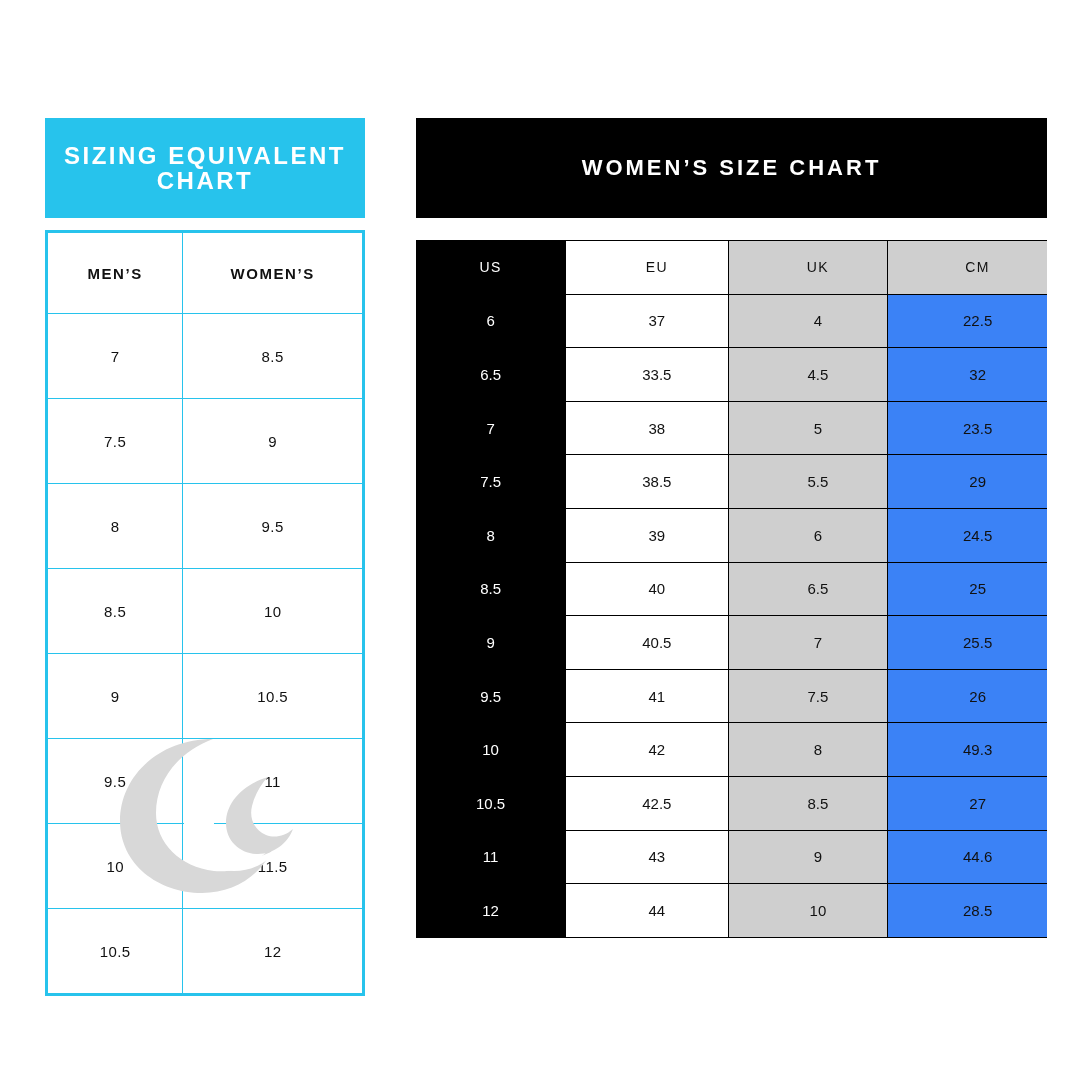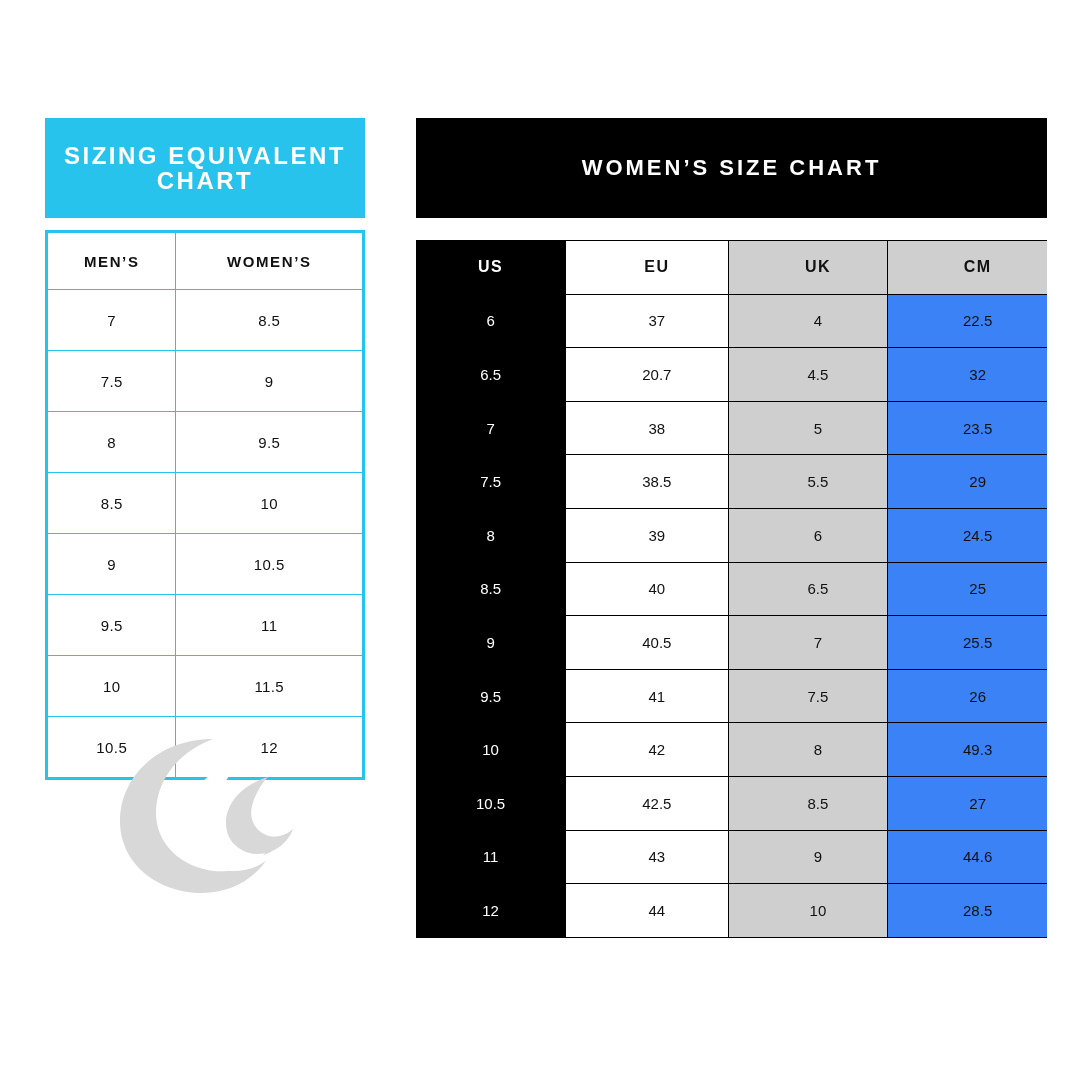--- a/index.html
+++ b/index.html
@@ -49,21 +49,21 @@
   table.sz {
     border-collapse: collapse;
     width: 100%;
   }
   table.sz td, table.sz th {
     border: 1px solid #27c3ec;
     text-align: center;
     font-weight: normal;
     font-size: 15px;
     height: 52px;
-    padding: 4px;
+    padding: 16px;
     color: #111111;
   }
   table.sz thead th {
     font-size: 15px;
     font-weight: bold;
     letter-spacing: 1.6px;
     height: 48px;
   }
   table.sz tbody td {
     font-size: 15px;
@@ -118,23 +118,23 @@
   }
   table.wz th, table.wz td {
     height: 52.6px;
     text-align: center;
     font-size: 15px;
     font-weight: normal;
     padding: 0;
     border: 1px solid #000000;
   }
   table.wz thead th {
-    font-weight: bold;
+    font-weight: normal;
     letter-spacing: 1.4px;
-    font-size: 16px;
+    font-size: 14px;
   }
   
   table.wz .c-us { background: #000000; color: #ffffff; width: 26%; border-left: none; }
   table.wz .c-eu { background: #ffffff; color: #111111; width: 25%; }
   table.wz .c-uk { background: #cfcfcf; color: #111111; width: 24.5%; }
   table.wz .c-cm { background: #3b82f6; color: #111111; width: 24.5%; border-right: none; }
   table.wz thead .c-eu { background: #ffffff; }
   table.wz thead .c-uk, table.wz thead .c-cm { background: #cfcfcf; }
   table.wz .c-eu, table.wz .c-uk, table.wz .c-cm { border-color: #000000; padding-left: 20px; }
 </style>
@@ -215,21 +215,21 @@
       </thead>
       <tbody>
         <tr>
           <td class="c-us">6</td>
           <td class="c-eu">37</td>
           <td class="c-uk">4</td>
           <td class="c-cm">22.5</td>
         </tr>
         <tr>
           <td class="c-us">6.5</td>
-          <td class="c-eu">20.7</td>
+          <td class="c-eu">33.5</td>
           <td class="c-uk">4.5</td>
           <td class="c-cm">32</td>
         </tr>
         <tr>
           <td class="c-us">7</td>
           <td class="c-eu">38</td>
           <td class="c-uk">5</td>
           <td class="c-cm">23.5</td>
         </tr>
         <tr>

